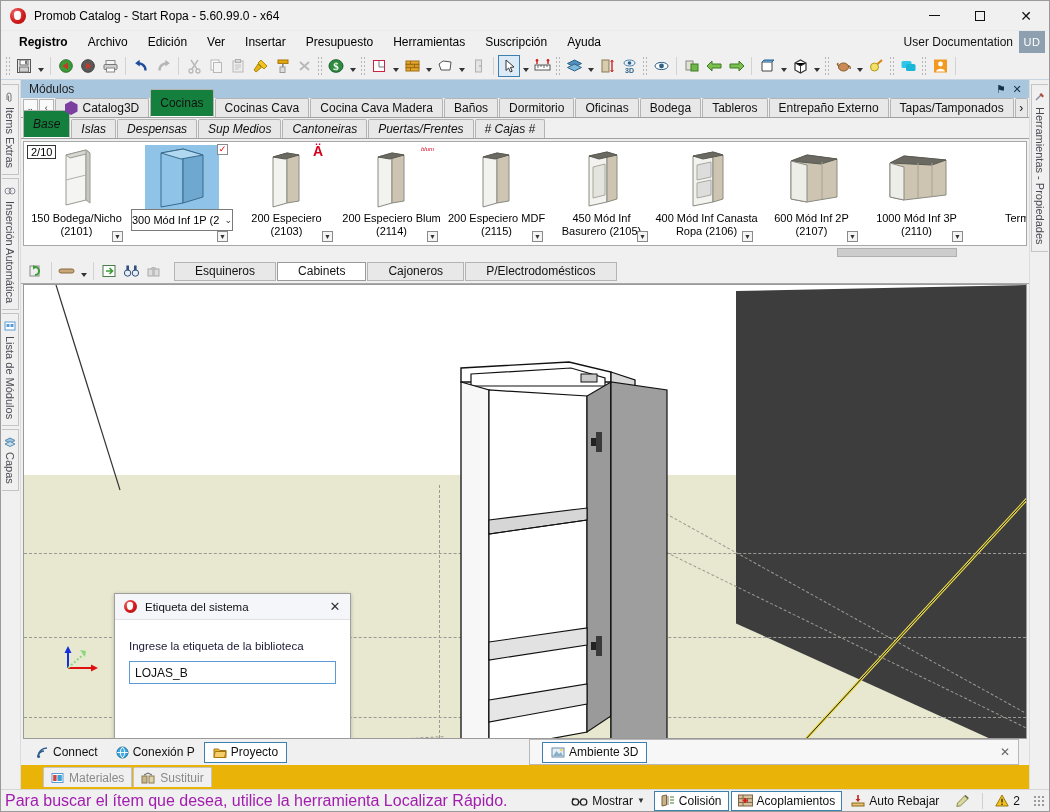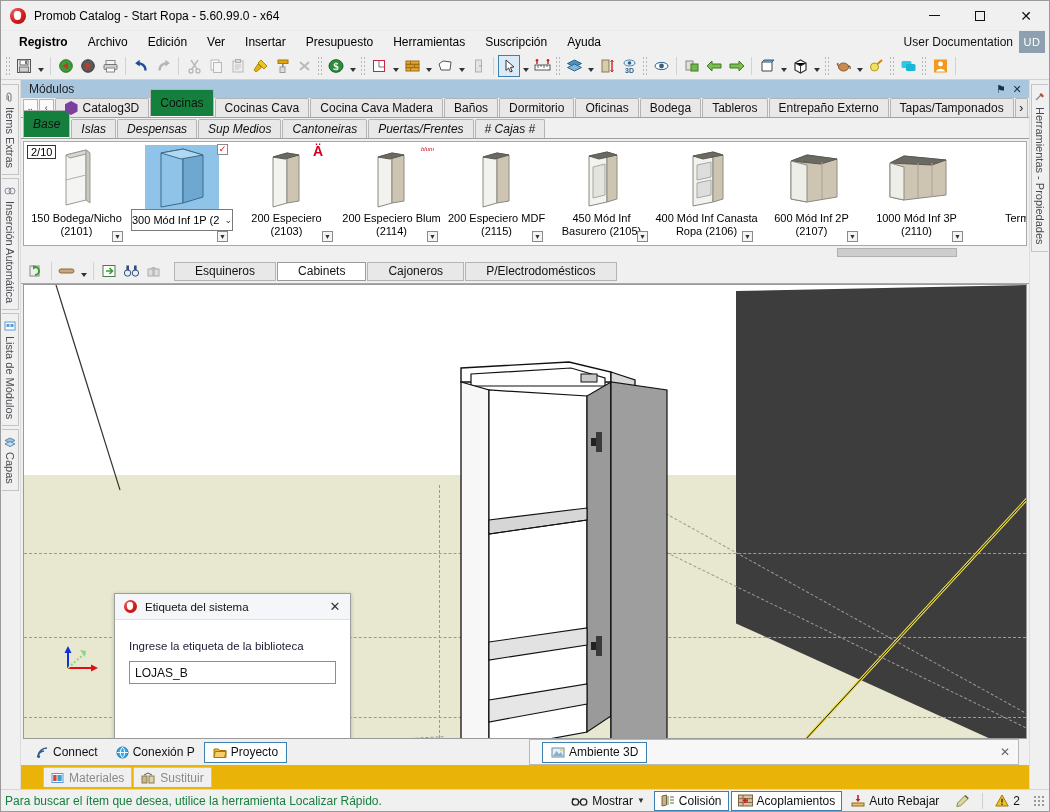--- a/index.html
+++ b/index.html
@@ -321,21 +321,21 @@
     margin-right: 1px; border-radius: 2px 2px 0 0;
   }
 
   
   .statusbar {
     flex: 0 0 22px; height: 22px;
     display: flex; align-items: center;
     background: #f0f0f0; border-top: 1px solid #d6d6d6;
     padding-left: 4px; gap: 2px;
   }
-  .status-text { font-size: 12px; color: #15803d; white-space: nowrap; text-align: right; }
+  .status-text { font-size: 16px; color: #a21caf; white-space: nowrap; text-align: right; }
   .sb-right { margin-left: auto; display: flex; align-items: center; gap: 2px; padding-right: 4px; }
   .sb-btn {
     height: 20px; display: flex; align-items: center; gap: 4px;
     padding: 0 6px; font-size: 12px; color: #111;
     border: 1px solid transparent;
   }
   .sb-btn.framed { border: 1px solid #3c7fb1; background: #fff; }
   .sb-sep { width: 1px; height: 16px; background: #cfcfcf; margin: 0 3px; }
   .warn-count { font-size: 12px; color: #111; }
   .resize-grip {

